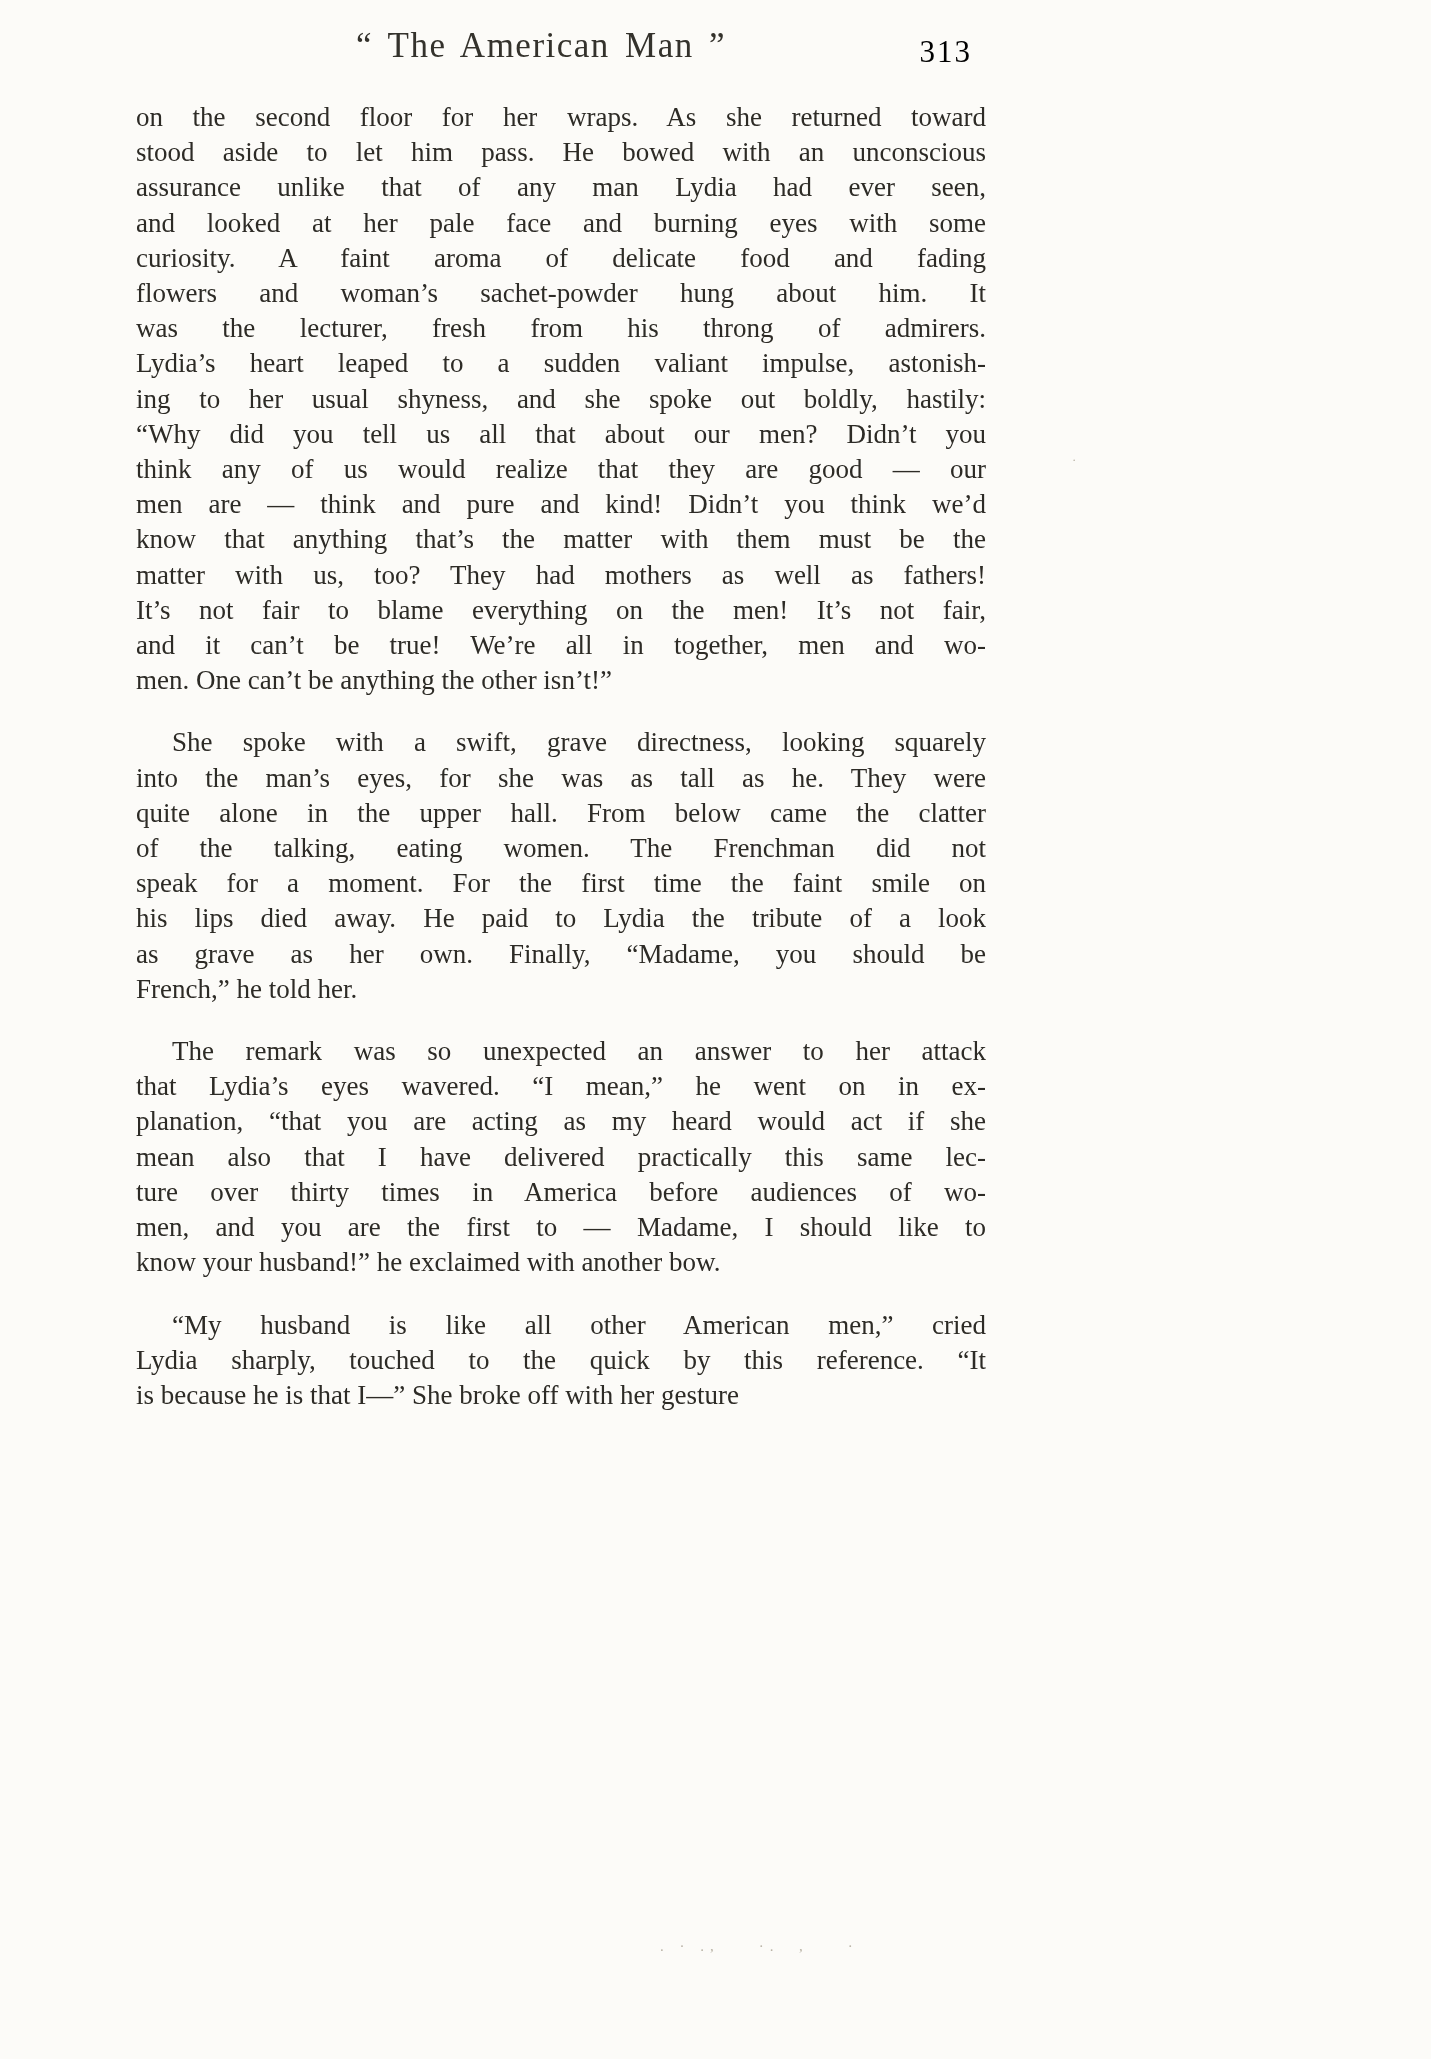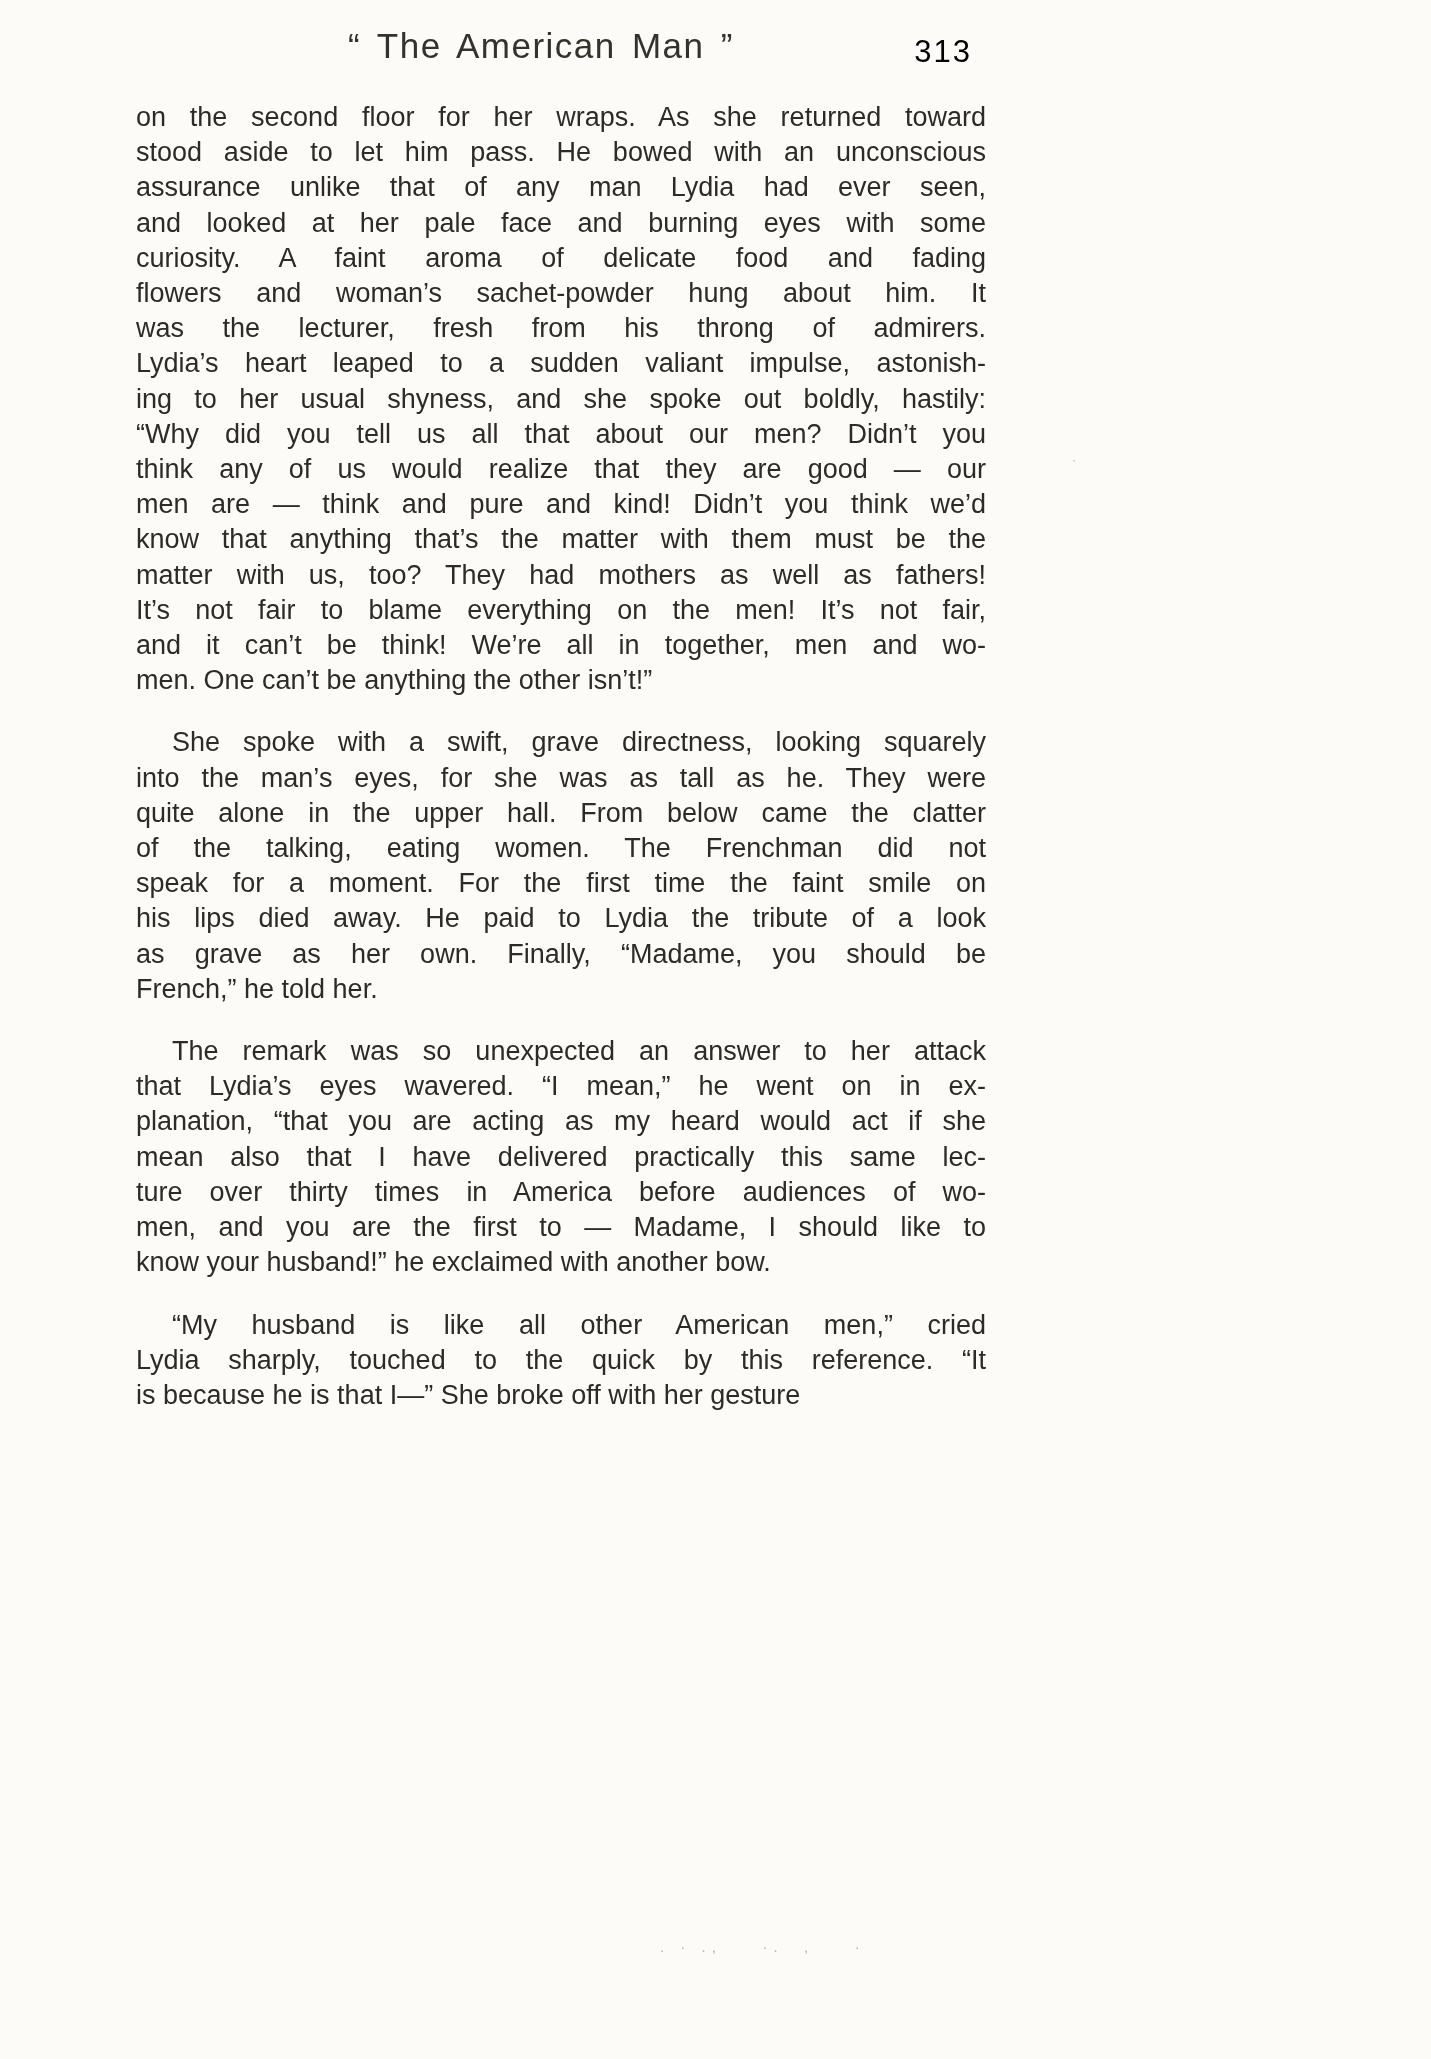--- a/index.html
+++ b/index.html
@@ -7,21 +7,21 @@
     --ink:#2d2b26;
     --faint:#b9b3a6;
   }
   html,body{margin:0;padding:0;}
   body{background:var(--paper);}
   .book-page{
     position:relative;
     width:1431px;
     height:2059px;
     background:var(--paper);
-    font-family:Liberation Sans, sans-serif;
+    font-family:Liberation Serif, serif;
     color:var(--ink);
     overflow:hidden;
   }
   .content{
     position:absolute;
     left:136px;
     top:26px;
     width:850px;
   }
   .page-header{
@@ -94,21 +94,21 @@
           <div class="line">flowers and woman’s sachet-powder hung about him.  It</div>
           <div class="line">was the lecturer, fresh from his throng of admirers.</div>
           <div class="line">Lydia’s heart leaped to a sudden valiant impulse, astonish-</div>
           <div class="line">ing to her usual shyness, and she spoke out boldly, hastily:</div>
           <div class="line">“Why did you tell us all that about our men?  Didn’t you</div>
           <div class="line">think any of us would realize that they are good — our</div>
           <div class="line">men are — think and pure and kind!  Didn’t you think we’d</div>
           <div class="line">know that anything that’s the matter with them must be the</div>
           <div class="line">matter with us, too?  They had mothers as well as fathers!</div>
           <div class="line">It’s not fair to blame everything on the men!  It’s not fair,</div>
-          <div class="line">and it can’t be think!  We’re all in together, men and wo-</div>
+          <div class="line">and it can’t be true!  We’re all in together, men and wo-</div>
           <div class="line last">men.  One can’t be anything the other isn’t!”</div>
         </div>
         <div class="paragraph indent">
           <div class="line first">She spoke with a swift, grave directness, looking squarely</div>
           <div class="line">into the man’s eyes, for she was as tall as he.  They were</div>
           <div class="line">quite alone in the upper hall.  From below came the clatter</div>
           <div class="line">of the talking, eating women.  The Frenchman did not</div>
           <div class="line">speak for a moment.  For the first time the faint smile on</div>
           <div class="line">his lips died away.  He paid to Lydia the tribute of a look</div>
           <div class="line">as grave as her own.  Finally, “Madame, you should be</div>

